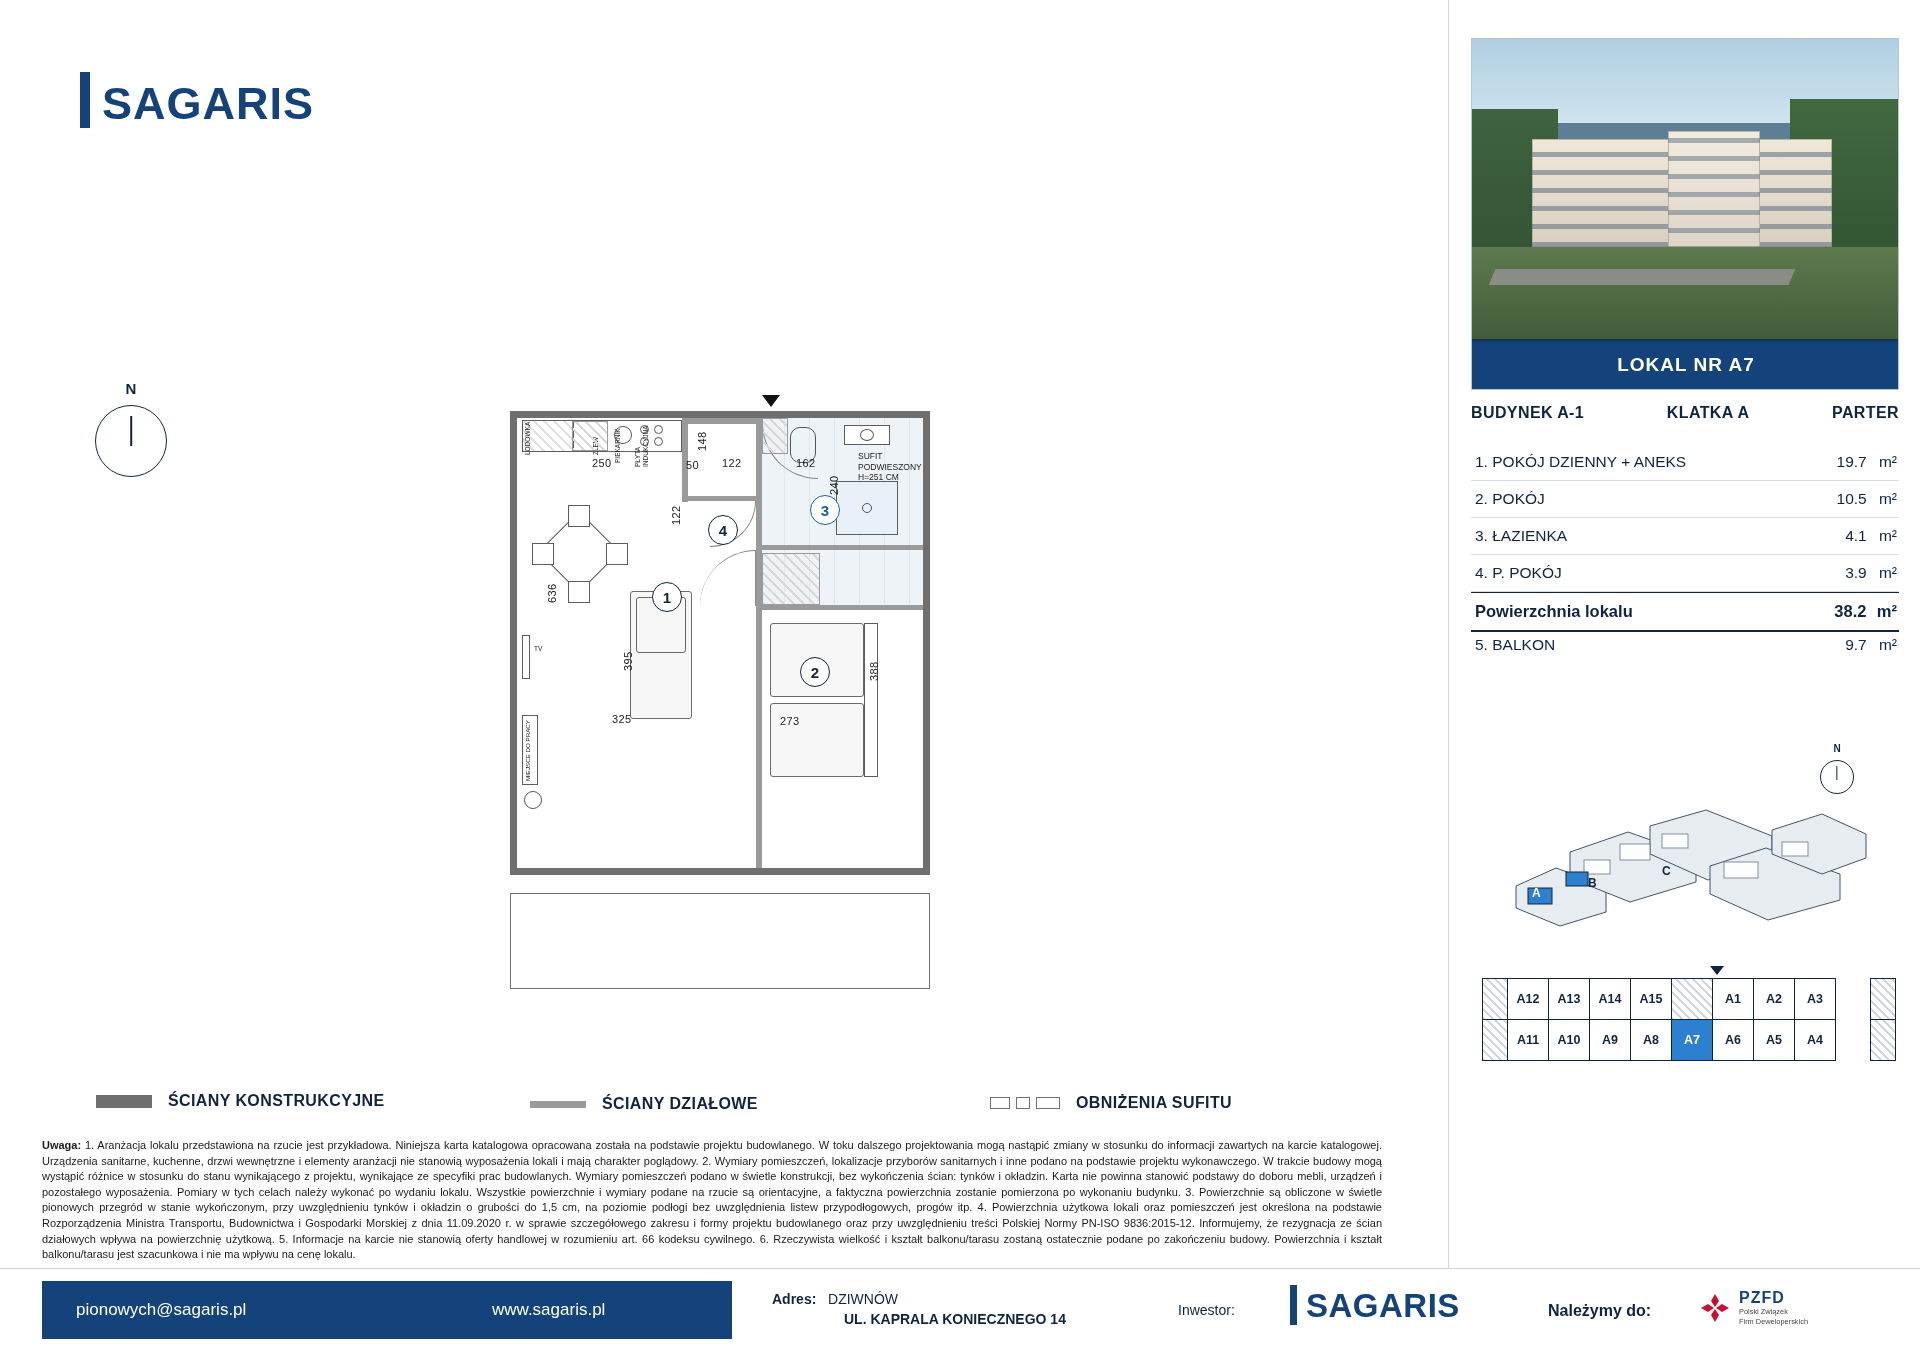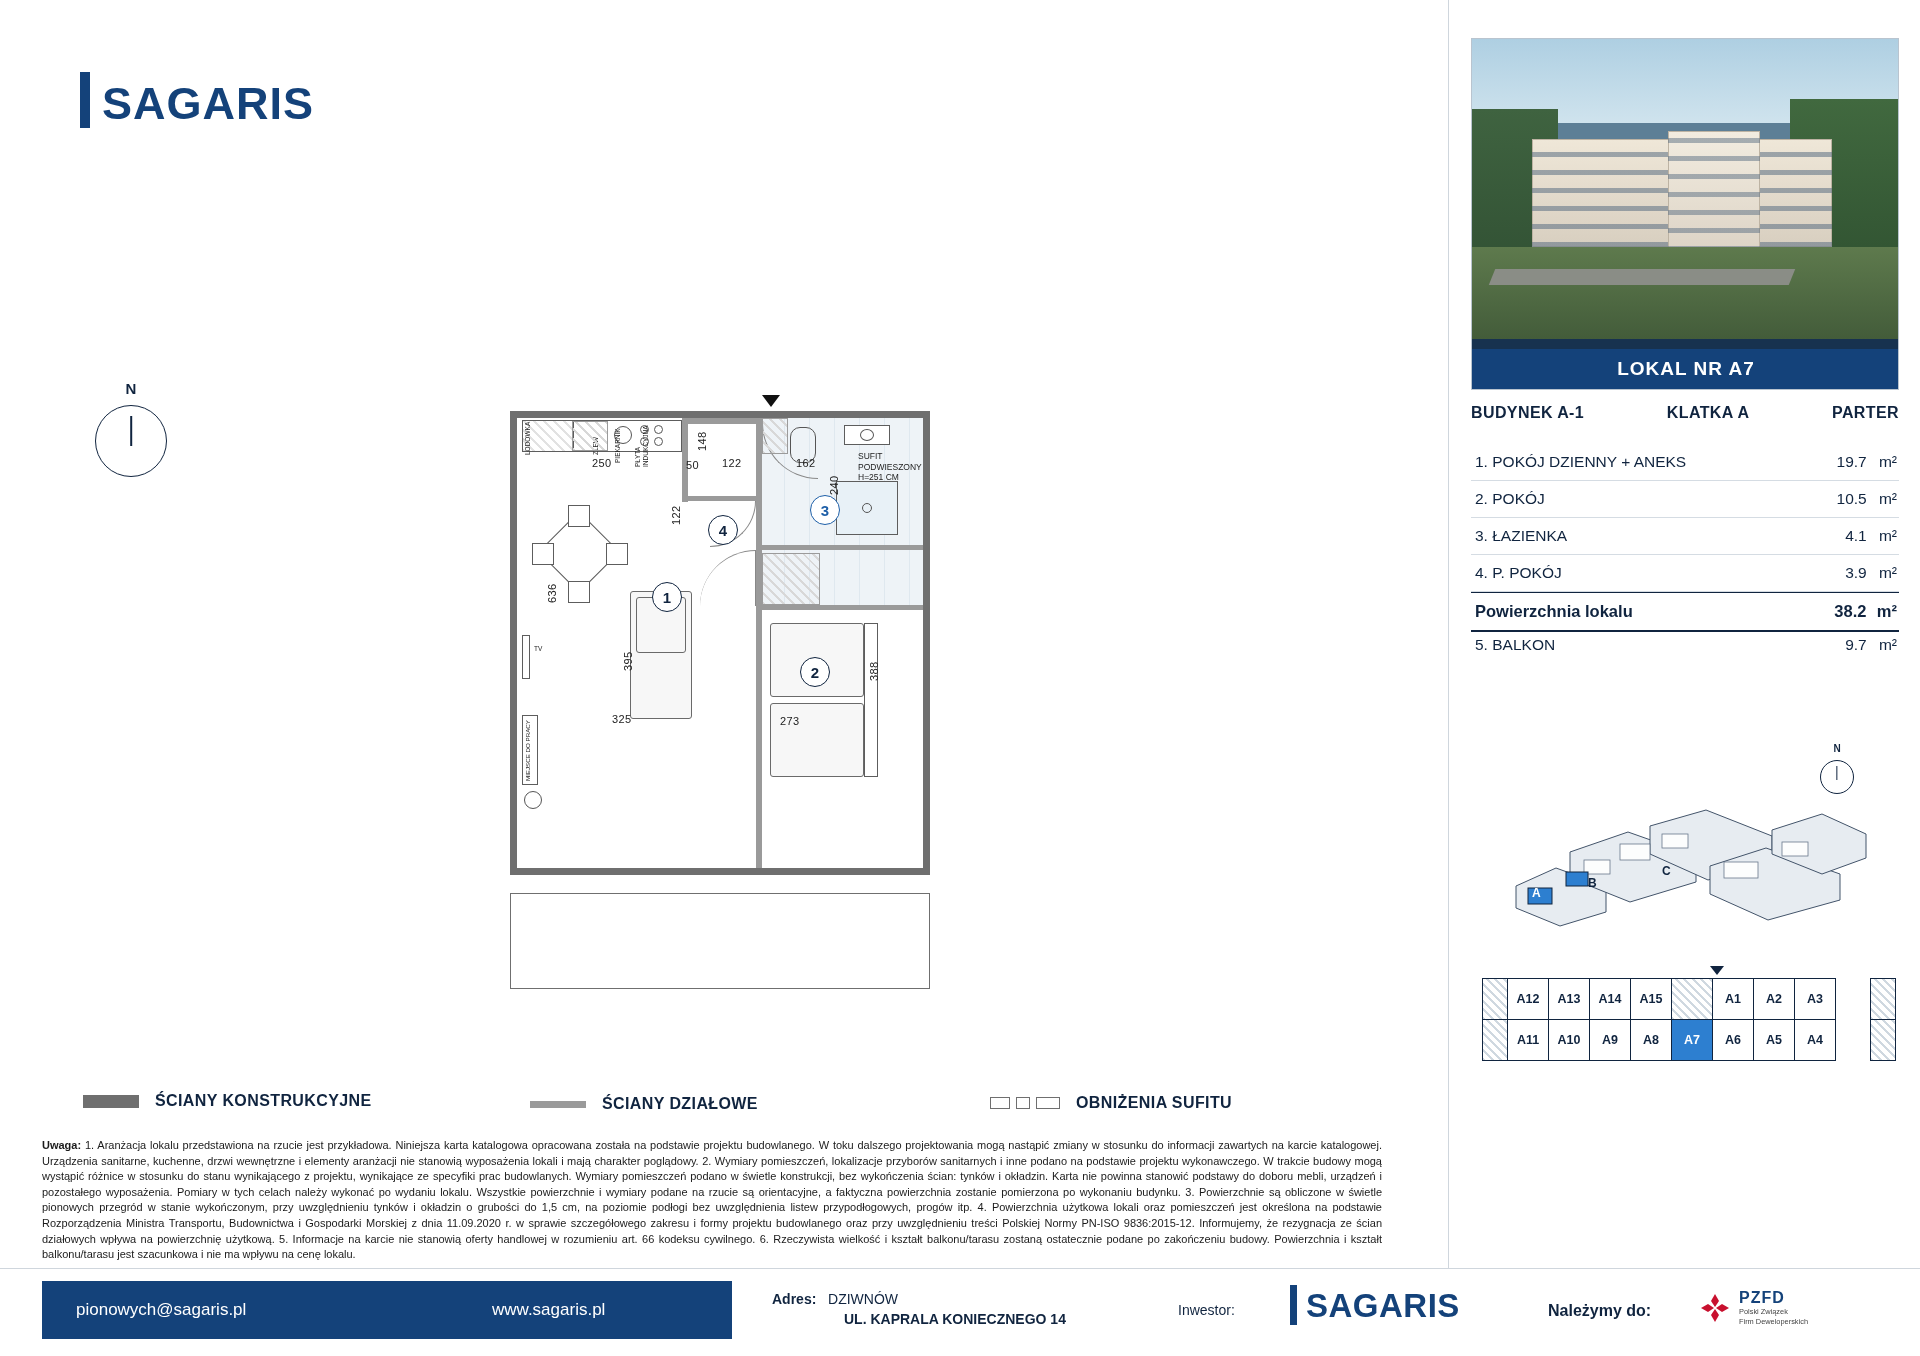--- a/index.html
+++ b/index.html
@@ -145,21 +145,21 @@
   .render-card {
     position:absolute; left:22px; top:38px; width:428px; height:352px;
     border:1px solid #b9c4cf; overflow:hidden; background:#17324f;
   }
   .render-img {
     position:absolute; left:0; top:0; width:428px; height:300px;
     background:linear-gradient(#b8d4e4 0%, #cfe2ec 28%, #8fae8f 38%, #5f7a54 62%, #4a6242 100%);
     overflow:hidden;
   }
   .render-caption {
-    position:absolute; left:0; bottom:0; width:428px; height:40px;
+    position:absolute; left:0; bottom:0; width:428px; height:48px;
     background:#14427a; color:#fff;
     display:flex; align-items:center; justify-content:center;
     font-size:19px; font-weight:bold; letter-spacing:1px;
   }
   .meta-row {
     position:absolute; left:22px; top:404px; width:428px;
     display:flex; justify-content:space-between;
     font-size:16px; font-weight:bold; letter-spacing:0.4px;
   }
   .table {
@@ -324,21 +324,21 @@
       <div class="dim" style="left:270px;top:320px;">273</div>
 
       <div class="note-small" style="left:348px;top:56px;white-space:pre-line;font-size:8.5px;">SUFIT
 PODWIESZONY
 H=251 CM</div>
 
       <div class="balcony"></div>
     </div>
 
     <div class="legend">
-      <div class="legend-item" style="left:3px;top:0;">
+      <div class="legend-item" style="left:16px;top:0;">
         <div class="legend-swatch-solid"></div>
         <div class="legend-label">ŚCIANY KONSTRUKCYJNE</div>
       </div>
       <div class="legend-item" style="left:450px;top:3px;">
         <div class="legend-swatch-thin"></div>
         <div class="legend-label">ŚCIANY DZIAŁOWE</div>
       </div>
       <div class="legend-item" style="left:910px;top:2px;">
         <div class="legend-swatch-dash">
           <span style="left:0;width:20px;"></span>

